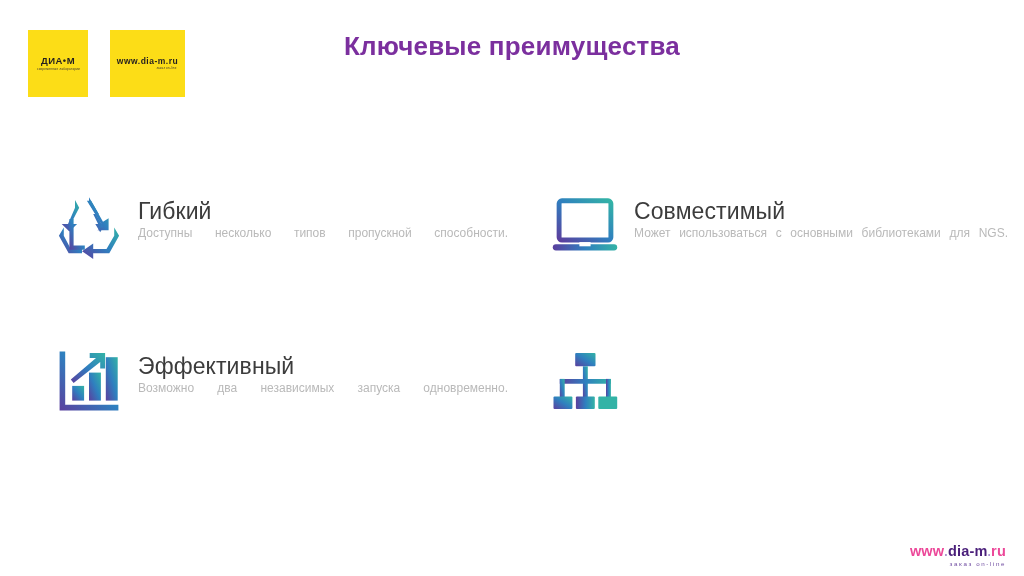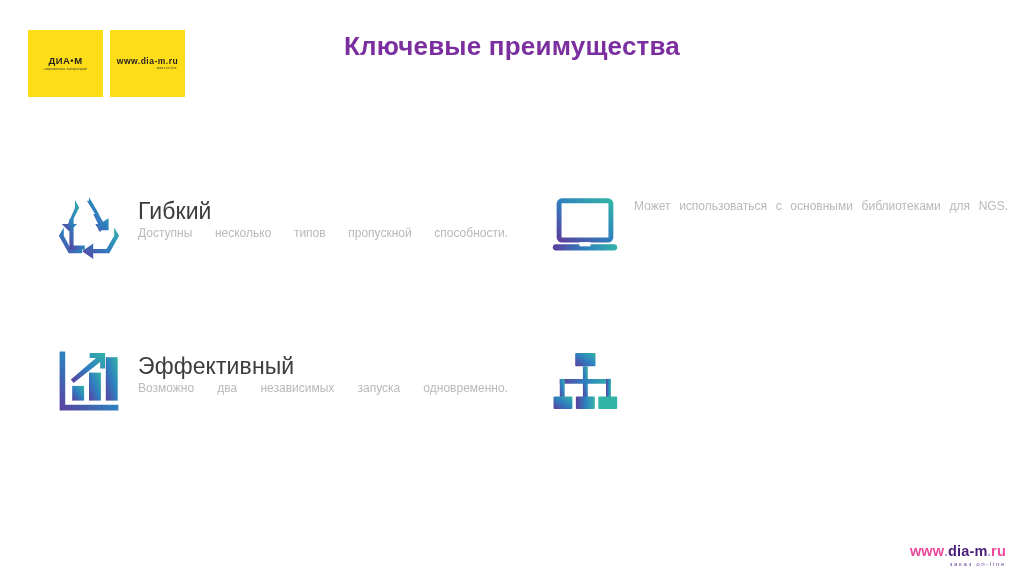--- a/index.html
+++ b/index.html
@@ -20,21 +20,21 @@
     position: absolute;
     background: #fcdd17;
     display: flex;
     align-items: center;
     justify-content: center;
     flex-direction: column;
   }
   #logo-primary {
     left: 28px;
     top: 30px;
-    width: 75px;
+    width: 60px;
     height: 67px;
   }
   #logo-secondary {
     left: 110px;
     top: 30px;
     width: 75px;
     height: 67px;
   }
   .logo-main-text {
     font-family: "Liberation Sans", sans-serif;
@@ -214,20 +214,21 @@
           <stop offset="0%" stop-color="#5b3f9e"></stop>
           <stop offset="50%" stop-color="#2f7fbf"></stop>
           <stop offset="100%" stop-color="#33b3a6"></stop>
         </linearGradient>
       </defs>
       <rect x="13" y="14" width="74" height="56" rx="4" ry="4" fill="none" stroke="url(#gradLaptop)" stroke-width="7"></rect>
       <rect x="4" y="76" width="92" height="9" rx="4.5" ry="4.5" fill="url(#gradLaptopBase)"></rect>
       <rect x="42" y="73" width="16" height="6" fill="#ffffff"></rect>
     </svg>
     <div class="feature-body">
+      <div class="feature-title">Совместимый</div>
       <p class="feature-desc">Может использоваться с основными библиотеками для NGS.</p>
     </div>
   </div>
 
   <div class="feature-card col-left">
     <svg class="feature-icon" viewBox="0 0 100 100">
       <defs>
         <linearGradient id="gradChart" x1="0" y1="1" x2="1" y2="0">
           <stop offset="0%" stop-color="#5b3f9e"></stop>
           <stop offset="50%" stop-color="#2f7fbf"></stop>

